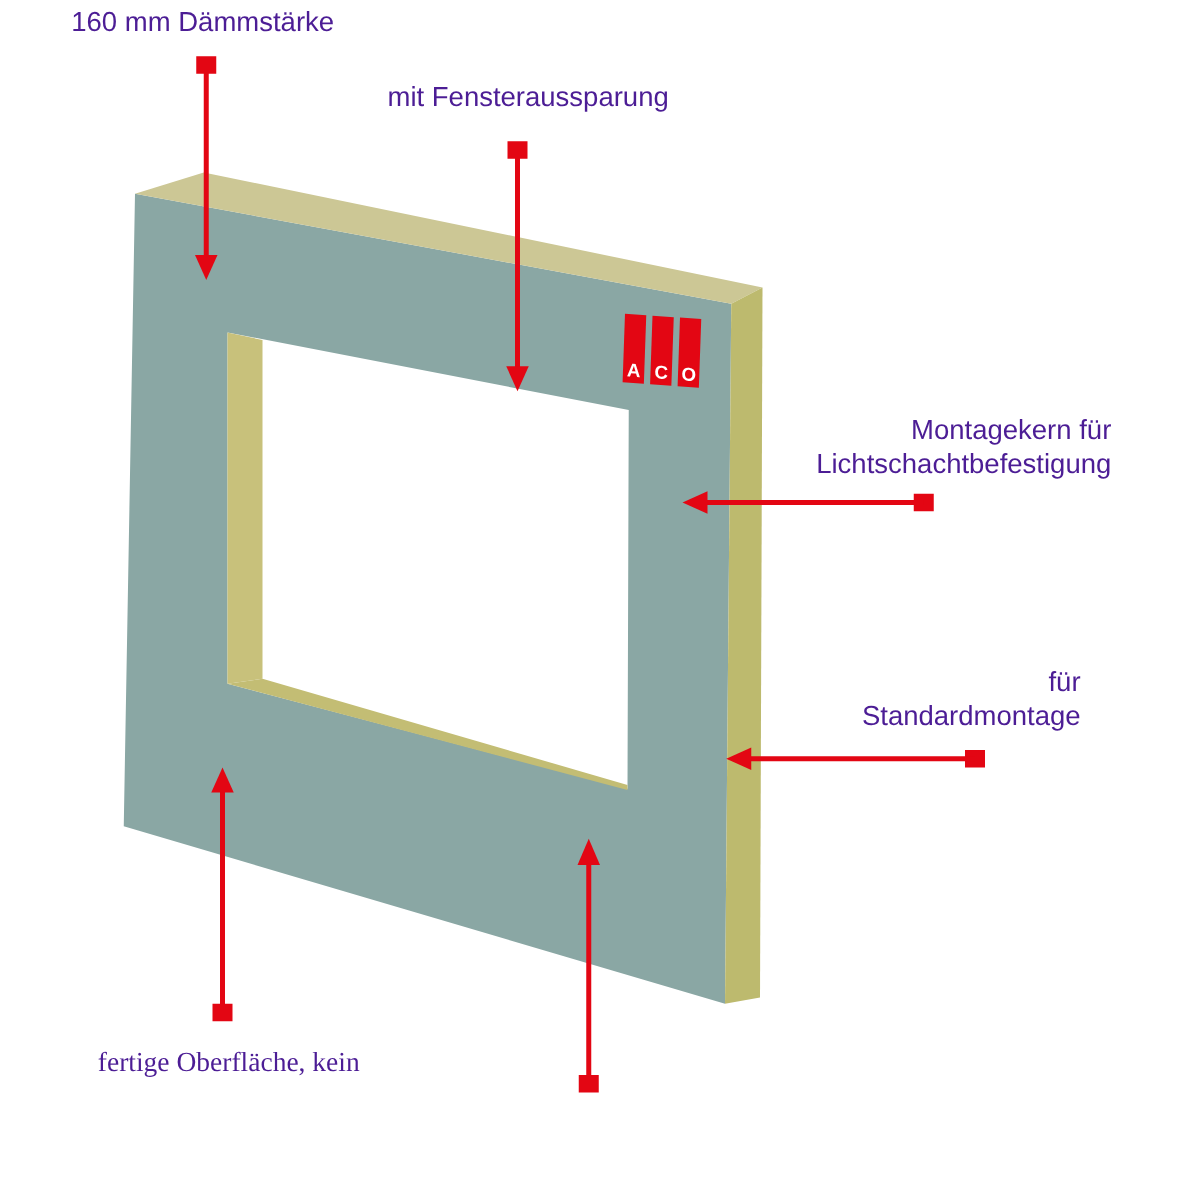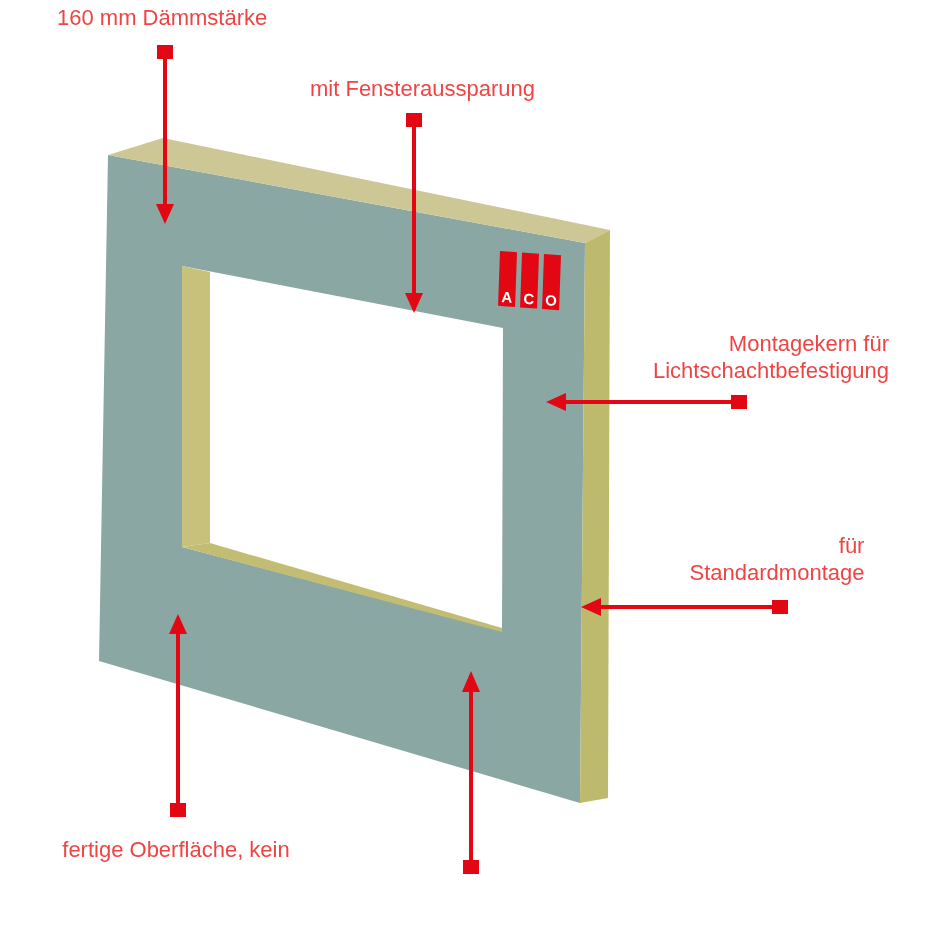--- a/index.html
+++ b/index.html
@@ -7,21 +7,21 @@
     width:948px;height:948px;
     background:#ffffff;
     font-family:"Liberation Sans", sans-serif;
     position:relative;
     overflow:hidden;
   }
   #stage{position:relative;width:948px;height:948px;}
   #panel-svg{position:absolute;left:0;top:0;}
   .label{
     position:absolute;
-    color:#ef4444;
+    color:#4c1d95;
     font-size:22px;
     line-height:27px;
     white-space:nowrap;
   }
   .label.centered{transform:translateX(-50%);text-align:right;}
   .label span{display:block;}
   #aco-logo{
     position:absolute;
     left:500px;top:251px;
     display:flex;
@@ -105,32 +105,32 @@
     </div>
     <div class="logo-bar" style="background:#e30613;">
       <span class="logo-letter">O</span>
     </div>
   </div>
 
   <div class="label" style="left:57px;top:4px;">
     <span>160 mm Dämmstärke</span>
   </div>
 
-  <div class="label" style="left:310px;top:75px;">
+  <div class="label" style="left:310px;top:64px;">
     <span>mit Fensteraussparung</span>
   </div>
 
   <div class="label centered" style="left:771px;top:330px;">
     <span>Montagekern für</span>
     <span>Lichtschachtbefestigung</span>
   </div>
 
   <div class="label centered" style="left:777px;top:532px;">
     <span>für</span>
     <span>Standardmontage</span>
   </div>
 
-  <div class="label centered" style="left:176px;top:836px;">
+  <div class="label centered" style="left:183px;top:836px;font-family:Liberation Serif, serif;">
     <span>fertige Oberfläche, kein</span>
   </div>
 
 
 </div>
 
 </body></html>

